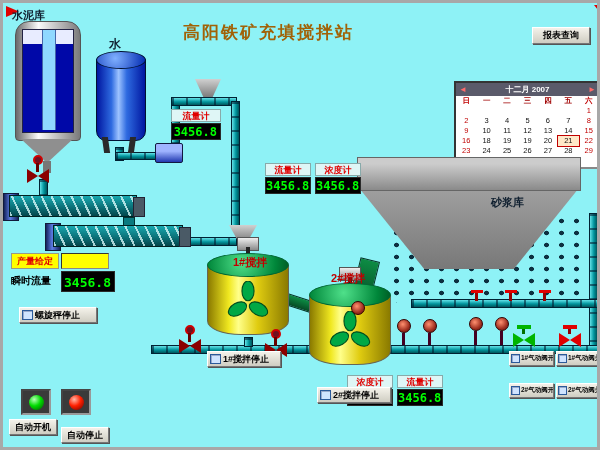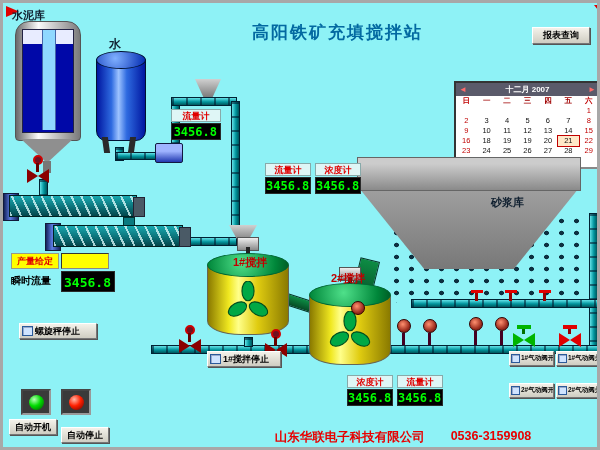--- a/index.html
+++ b/index.html
@@ -1,18 +1,18 @@
 <!DOCTYPE html>
 <html><head>
 <meta charset="utf-8">
 <style>
   html,body{margin:0;padding:0;background:#c8c8c8;font-family:"Liberation Sans",sans-serif;}
   #screen{position:relative;width:600px;height:450px;background:#8ef2f6;border:3px solid #a8a8a8;box-sizing:border-box;overflow:hidden;}
   .abs{position:absolute;}
-  .title{font-weight:bold;font-size:17px;color:#0369a1;letter-spacing:2px;text-align:right;}
+  .title{font-weight:bold;font-size:17px;color:#a16207;letter-spacing:2px;text-align:left;}
   .tank-label{font-weight:bold;font-size:11px;color:#102030;}
   .red-label{font-weight:bold;font-size:11px;color:#c00000;}
   
   .led{background:#000;color:#00ff00;font-family:"DejaVu Sans Mono",monospace;font-weight:bold;font-size:12px;text-align:right;padding-right:3px;border:1px solid #2a2a2a;height:17px;line-height:17px;box-sizing:border-box;}
   .clock-led{background:#000;color:#ff2e00;font-family:"DejaVu Sans Mono",monospace;font-weight:bold;font-size:12px;text-align:center;border:2px inset #777;line-height:20px;box-sizing:border-box;}
   .meter-label{background:#dff6f6;border:1px solid #8aa;color:#e00000;font-weight:bold;font-size:9px;text-align:center;height:13px;line-height:12px;box-sizing:border-box;}
   
   .btn{display:flex;align-items:center;gap:2px;padding:0 2px;background:linear-gradient(180deg,#f4f2ea,#cfcdc2);border:1px solid #777;border-top-color:#fff;border-left-color:#fff;box-shadow:1px 1px 0 #555;font-weight:bold;font-size:9px;color:#000;box-sizing:border-box;overflow:hidden;white-space:nowrap;cursor:pointer;}
   .btn-sm{font-size:6.5px;gap:1px;padding:0 1px;}
   .btn-icon{width:9px;height:8px;background:#cfe4ff;border:1px solid #2a5a9a;box-shadow:inset 1px 1px 0 #9ac;flex:none;}
@@ -294,30 +294,34 @@
   <div class="abs meter-label" style="left:344px;top:372px;width:46px;z-index:5;">浓度计</div>
   <div class="abs led" style="left:344px;top:386px;width:46px;z-index:5;">3456.8</div>
   <div class="abs meter-label" style="left:394px;top:372px;width:46px;z-index:5;">流量计</div>
   <div class="abs led" style="left:394px;top:386px;width:46px;z-index:5;">3456.8</div>
 
   <div class="abs chip-yellow" style="left:8px;top:250px;width:48px;z-index:5;">产量给定</div>
   <input class="abs" style="left: 58px; top: 250px; width: 48px; height: 16px; background: rgb(255, 255, 0); border: 1px inset rgb(136, 136, 136); box-sizing: border-box; font-size: 10px; padding: 0px 2px;" value="">
   <div class="abs" style="left:8px;top:271px;width:48px;font-weight:bold;font-size:10px;color:#000;z-index:5;">瞬时流量</div>
   <div class="abs led" style="left:58px;top:268px;width:54px;height:21px;line-height:21px;font-size:13px;z-index:5;">3456.8</div>
 
-  <div class="abs btn" style="left:16px;top:320px;width:78px;height:16px;z-index:5;align-items:center;">
+  <div class="abs btn" style="left:16px;top:304px;width:78px;height:16px;z-index:5;align-items:center;">
       <span class="btn-icon"></span>
       <span>螺旋秤停止</span>
     </div>
 
   <div class="abs btn" style="left:204px;top:348px;width:74px;height:16px;z-index:5;">
       <span class="btn-icon"></span>
       <span>1#搅拌停止</span>
     </div>
 
+  <div class="abs btn" style="left:314px;top:384px;width:74px;height:16px;z-index:5;">
+      <span class="btn-icon"></span>
+      <span>2#搅拌停止</span>
+    </div>
 
   <div class="abs btn btn-sm" style="left:506px;top:348px;width:45px;height:15px;z-index:5;">
       <span class="btn-icon"></span>
       <span>1#气动阀开</span>
     </div>
   <div class="abs btn btn-sm" style="left:553px;top:348px;width:45px;height:15px;z-index:5;">
       <span class="btn-icon"></span>
       <span>1#气动阀关</span>
     </div>
   <div class="abs btn btn-sm" style="left:506px;top:380px;width:45px;height:15px;z-index:5;">
@@ -335,18 +339,14 @@
   <div class="abs light-panel" style="left:58px;top:386px;z-index:5;">
       <div class="bulb bulb-red"></div>
     </div>
   <div class="abs btn" style="left:6px;top:416px;width:48px;height:16px;justify-content:center;z-index:5;">
       <span>自动开机</span>
     </div>
   <div class="abs btn" style="left:58px;top:424px;width:48px;height:16px;justify-content:center;z-index:5;">
       <span>自动停止</span>
     </div>
 
-  <div class="abs footer" style="left:230px;top:426px;width:340px;z-index:5;">
-    <span>山东华联电子科技有限公司</span>
-    <span>0536-3159908</span>
-  </div>
 
 </div>
 
 </body></html>

